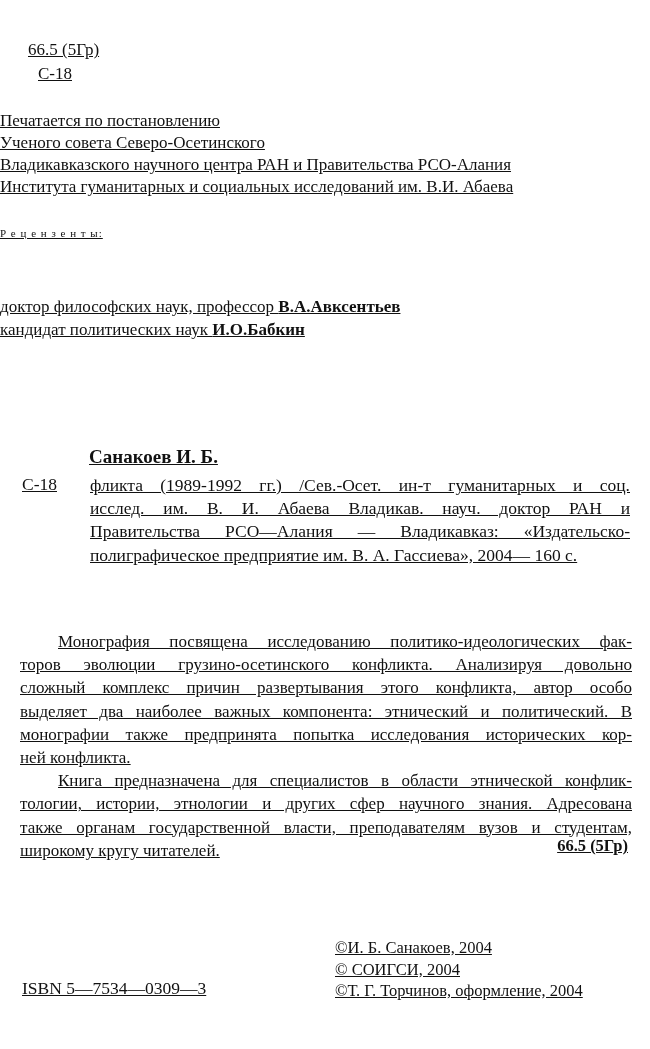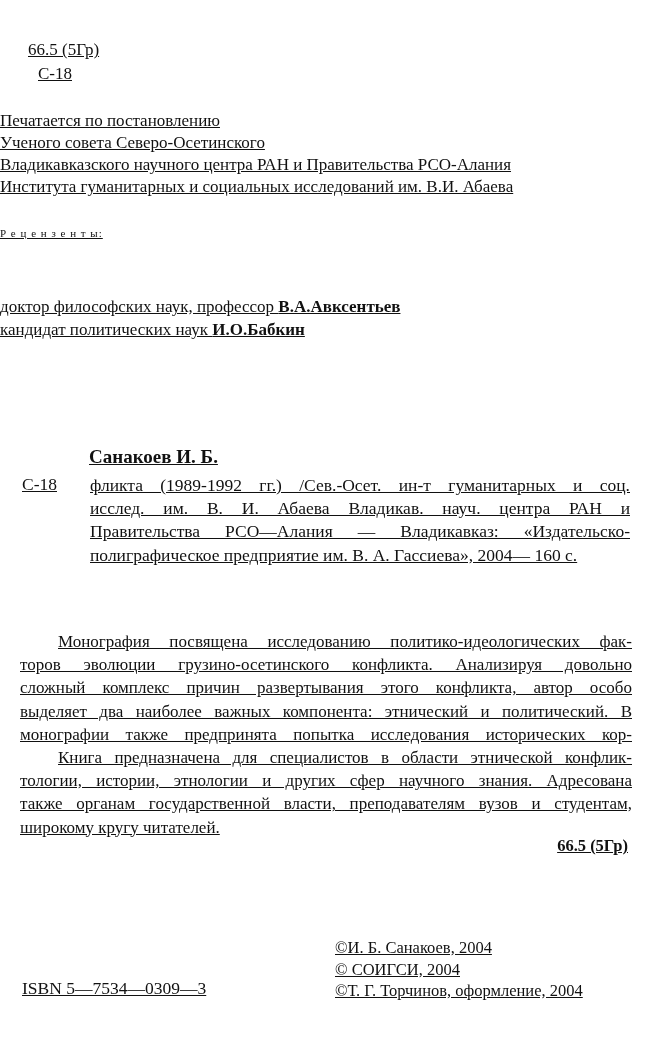--- a/index.html
+++ b/index.html
@@ -107,31 +107,32 @@
 <div class="abs center reviewers-heading">Р е ц е н з е н т ы:</div>
 <div class="abs center reviewers-list">
   <div><span>доктор философских наук, профессор </span><span class="bold">В.А.Авксентьев</span></div>
   <div><span>кандидат политических наук </span><span class="bold">И.О.Бабкин</span></div>
 </div>
 
 <div class="abs biblio-author bold">Санакоев И. Б.</div>
 <div class="abs biblio-code">С-18</div>
 <div class="abs biblio-desc">
   <div class="jline">фликта (1989-1992 гг.) /Сев.-Осет. ин-т гуманитарных и соц.</div>
-  <div class="jline">исслед. им. В. И. Абаева Владикав. науч. центра РАН и</div>
+  <div class="jline">исслед. им. В. И. Абаева Владикав. науч. доктор РАН и</div>
   <div class="jline">Правительства РСО—Алания — Владикавказ: «Издательско-</div>
   <div class="lline">полиграфическое предприятие им. В. А. Гассиева», 2004— 160 с.</div>
 </div>
 
 <div class="abs annotation">
   <div class="indent jline">Монография посвящена исследованию политико-идеологических фак-</div>
   <div class="jline">торов эволюции грузино-осетинского конфликта. Анализируя довольно</div>
   <div class="jline">сложный комплекс причин развертывания этого конфликта, автор особо</div>
   <div class="jline">выделяет два наиболее важных компонента: этнический и политический. В</div>
   <div class="jline">монографии также предпринята попытка исследования исторических кор-</div>
+  <div class="lline">ней конфликта.</div>
   <div class="indent jline">Книга предназначена для специалистов в области этнической конфлик-</div>
   <div class="jline">тологии, истории, этнологии и других сфер научного знания. Адресована</div>
   <div class="jline">также органам государственной власти, преподавателям вузов и студентам,</div>
   <div class="lline">широкому кругу читателей.</div>
 </div>
 
 <div class="abs udc-bottom bold">66.5 (5Гр)</div>
 
 <div class="abs copyrights">
   <div>©И. Б. Санакоев, 2004</div>

